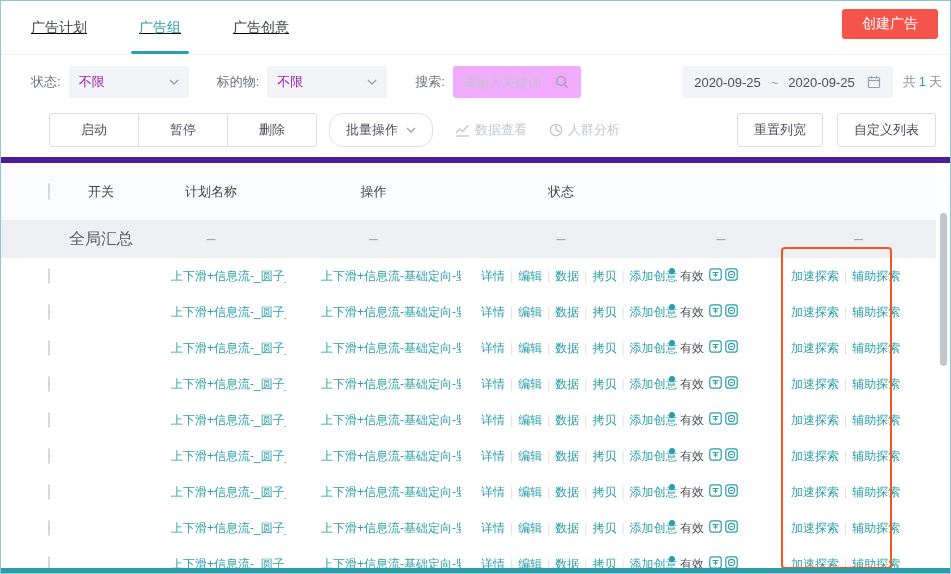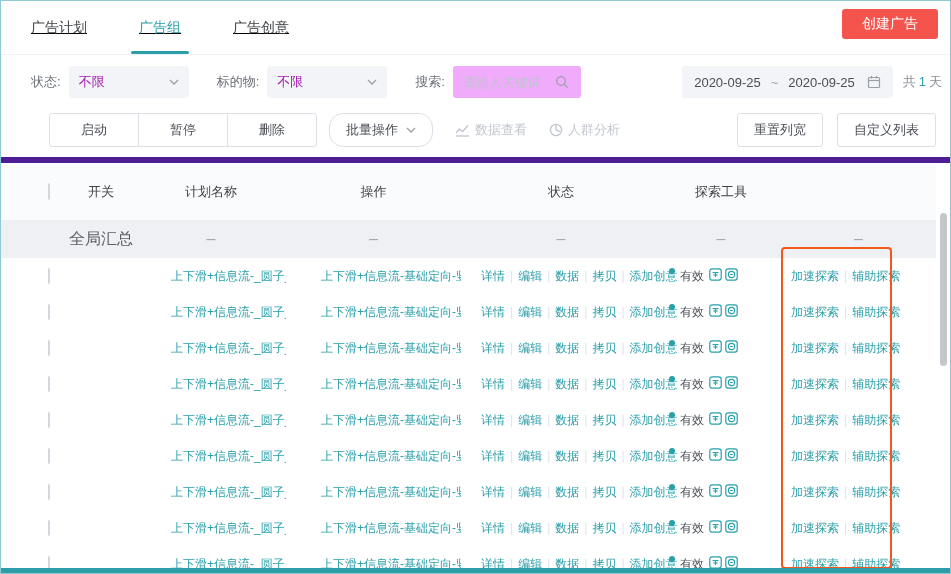--- a/index.html
+++ b/index.html
@@ -173,21 +173,20 @@
     <button class="btn right-btn">自定义列表</button>
   </div>
 
   <div class="table">
     <div class="trow thead">
       <div><span class="cb"></span></div>
       <div class="th">开关</div>
       <div class="th">计划名称</div>
       <div class="th">操作</div>
       <div class="th">状态</div>
-      <div class="th">探索工具</div>
     </div>
     <div class="trow summary">
       <div></div>
       <div class="s-label">全局汇总</div>
       <div class="dash">–</div>
       <div class="dash">–</div>
       <div class="dash">–</div>
       <div class="dash">–</div>
       <div class="dash">–</div>
     </div>

